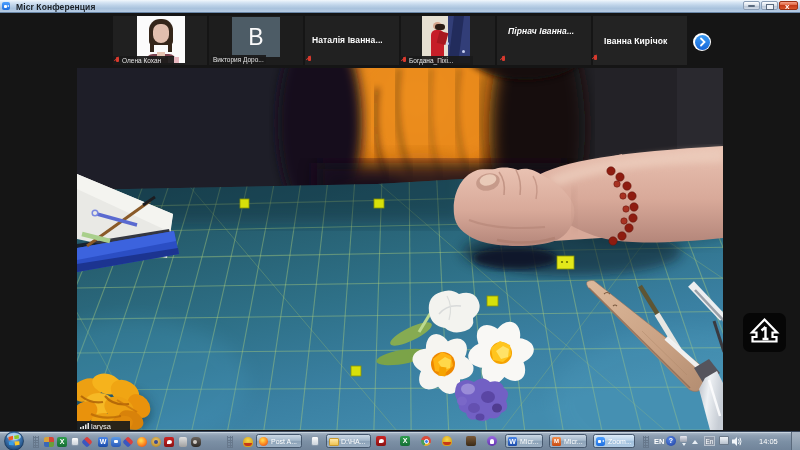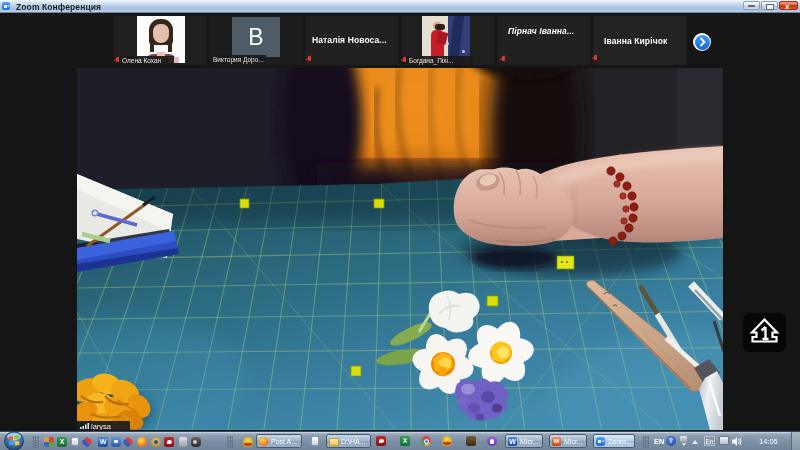--- a/index.html
+++ b/index.html
@@ -34,21 +34,21 @@
  background:linear-gradient(#ccd9e6 0%,#a4b8cb 45%,#8ba2b8 50%,#9db0c4 100%);}
 .tbtn .lbl{position:absolute;left:14px;top:2.5px;color:#fff;font-size:7px;white-space:nowrap;overflow:hidden;}
 .grip{position:absolute;top:4px;width:6px;height:12px;
  background-image:repeating-linear-gradient(0deg,#67788c 0 1px,transparent 1px 2.5px),repeating-linear-gradient(90deg,#67788c 0 1px,transparent 1px 2.5px);}
 .qi{position:absolute;top:5px;width:10px;height:10px;border-radius:2px;overflow:hidden;font-size:7px;font-weight:bold;color:#fff;text-align:center;line-height:10px;}
 .tray{position:absolute;color:#fff;}
 </style></head>
 <body>
 <div id="titlebar">
   <span class="ticon"></span>
-    <span class="ttext">Zoom Конференция</span>
+    <span class="ttext">Micr Конференция</span>
   <span class="wbtn" id="btnmin">
       <i></i>
     </span>
     <span class="wbtn" id="btnmax">
       <i></i>
     </span>
     <span class="wbtn" id="btnclose">
       <i>x</i>
     </span>
 </div>
@@ -63,21 +63,21 @@
   <div style="position:absolute;left:16px;top:8px;width:16px;height:19px;background:#e2bfae;border-radius:7px 7px 8px 8px;"></div>
   <div style="position:absolute;left:13px;top:24px;width:4px;height:12px;background:#35261a;"></div>
   <div style="position:absolute;left:31px;top:24px;width:4px;height:12px;background:#35261a;"></div>
   <div style="position:absolute;left:9px;top:38px;width:30px;height:10px;background:#7e4450;border-radius:7px 7px 0 0;"></div>
   <div style="position:absolute;left:20px;top:36px;width:8px;height:6px;background:#e6c4b2;"></div>
   <div style="position:absolute;left:31px;top:41px;width:11px;height:7px;background:#e8b8c0;"></div>
 </div>
 <span class="nm" style="left:113px;top:56px;width:57px;"><span class="rmic"></span>Олена Кохан</span>
 <div style="position:absolute;left:232px;top:17px;width:48px;height:40px;background:#4d5c66;color:#fafafa;text-align:center;font-size:23px;line-height:40px;">B</div>
 <span class="nm" style="left:211px;top:55px;">Виктория Доро...</span>
-<span class="cname" style="left:312px;top:35px;">Наталія  Новоса...</span>
+<span class="cname" style="left:312px;top:35px;">Наталія  Іванна...</span>
 <span class="amic" style="left:307px;top:56px;"></span>
 <div style="position:absolute;left:422px;top:16px;width:48px;height:47px;background:#e6e0d2;overflow:hidden;">
   <div style="position:absolute;left:26px;top:0;width:22px;height:47px;background:#323e78;"></div>
   <div style="position:absolute;left:29px;top:-2px;width:10px;height:52px;background:#222c5c;transform:rotate(7deg);"></div>
   <div style="position:absolute;left:24px;top:26px;width:3px;height:3px;background:#c8d0f0;border-radius:50%;"></div>
   <div style="position:absolute;left:40px;top:34px;width:3px;height:3px;background:#c8d0f0;border-radius:50%;"></div>
   <div style="position:absolute;left:11px;top:6px;width:9px;height:8px;background:#d4a48c;border-radius:50%;"></div>
   <div style="position:absolute;left:13px;top:8px;width:10px;height:6px;background:#2a1c14;border-radius:3px;"></div>
   <div style="position:absolute;left:9px;top:14px;width:13px;height:33px;background:#c61e28;border-radius:5px 5px 1px 1px;"></div>
   <div style="position:absolute;left:16px;top:16px;width:9px;height:12px;background:#a81820;transform:rotate(15deg);"></div>

